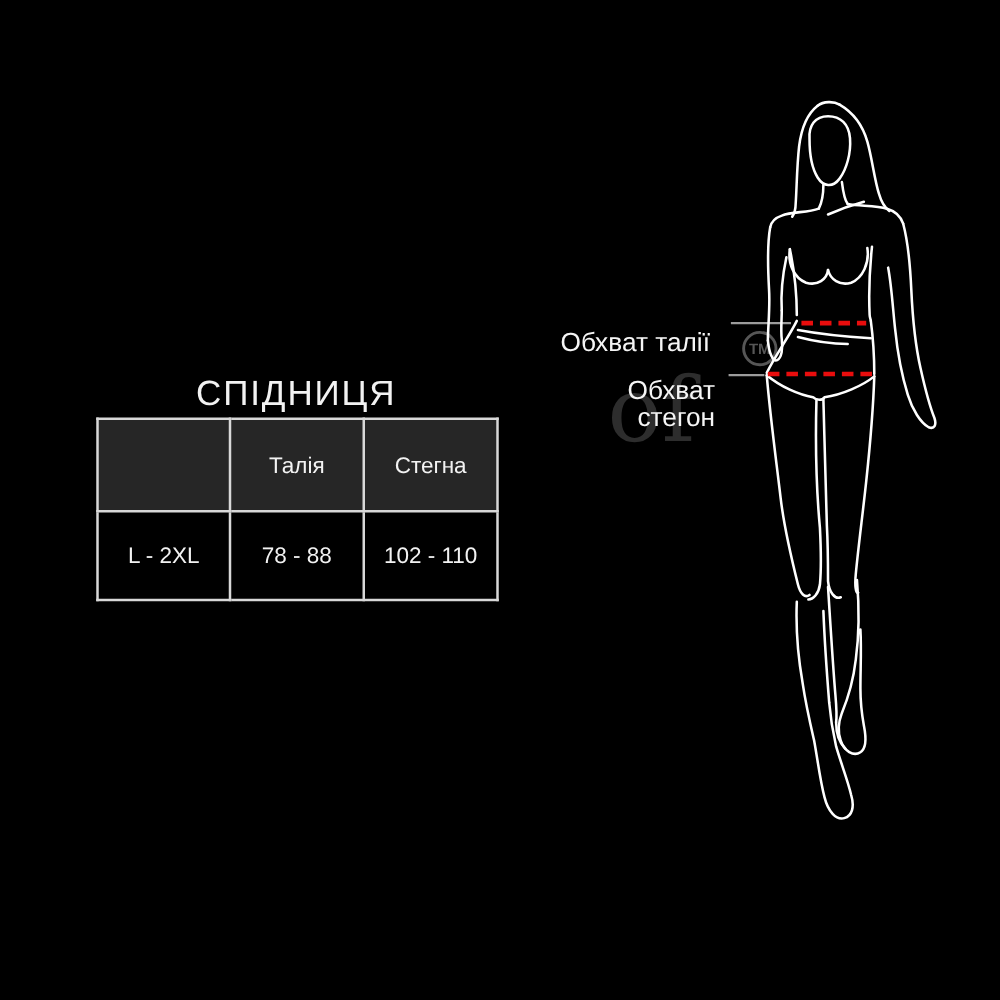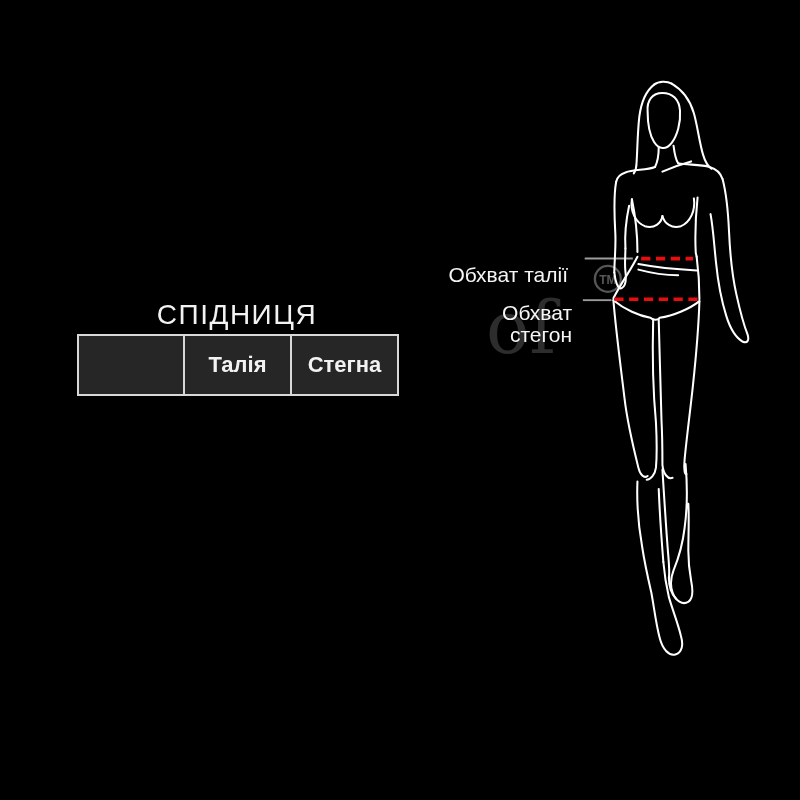--- a/index.html
+++ b/index.html
@@ -19,22 +19,22 @@
   }
   .product-label{
     position:absolute;z-index:2;left:77px;top:299px;width:320px;
     text-align:center;font-size:28px;font-weight:400;color:#f2f2f2;letter-spacing:1.5px;
   }
   table.size-table{
     position:absolute;z-index:2;left:77px;top:334px;width:320px;
     border-collapse:collapse;table-layout:fixed;
   }
   .size-table th,.size-table td{
-    border:2px solid #d8d8d8;color:#f2f2f2;font-size:22px;font-weight:700;
-    text-align:center;vertical-align:middle;padding:4px;
+    border:2px solid #d8d8d8;color:#f2f2f2;font-size:18px;font-weight:400;
+    text-align:center;vertical-align:middle;padding:11px;
   }
   .size-table th{background:#262626;height:50px;}
   .size-table td{height:47px;background:transparent;}
   .measure-label{
     position:absolute;z-index:2;color:#f5f5f5;font-size:21px;font-weight:400;
     text-align:right;line-height:22px;white-space:nowrap;
   }
   .waist-label{right:232px;top:264px;}
   .hips-label{right:228px;top:302px;}
   .figure-wrap{position:absolute;z-index:1;left:560px;top:55px;width:240px;height:680px;}
@@ -53,20 +53,25 @@
     <colgroup>
         <col style="width:106px">
         <col style="width:107px">
         <col style="width:107px">
       </colgroup>
     <tbody>
         <tr>
       <th></th>
       <th>Талія</th>
       <th>Стегна</th>
+    </tr>
+    <tr>
+      <td>L - 2XL</td>
+      <td>78 - 88</td>
+      <td>102 - 110</td>
     </tr>
   </tbody>
     </table>
 
   <div class="measure-label waist-label">Обхват талії</div>
   <div class="measure-label hips-label">
     <div>Обхват</div>
     <div>стегон</div>
   </div>
 

